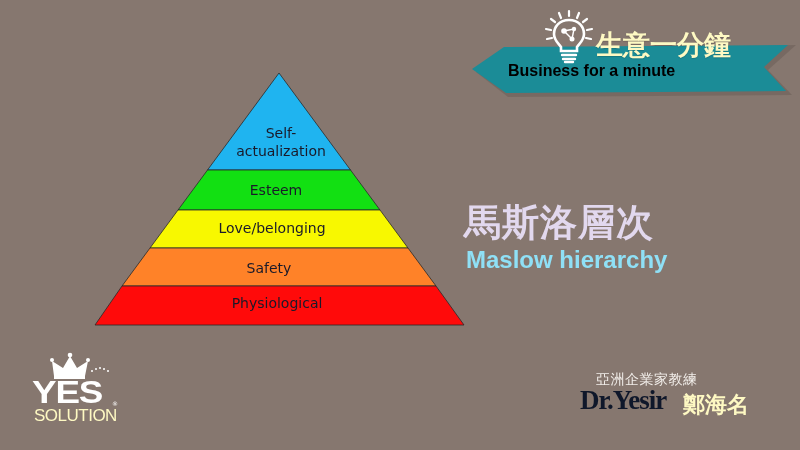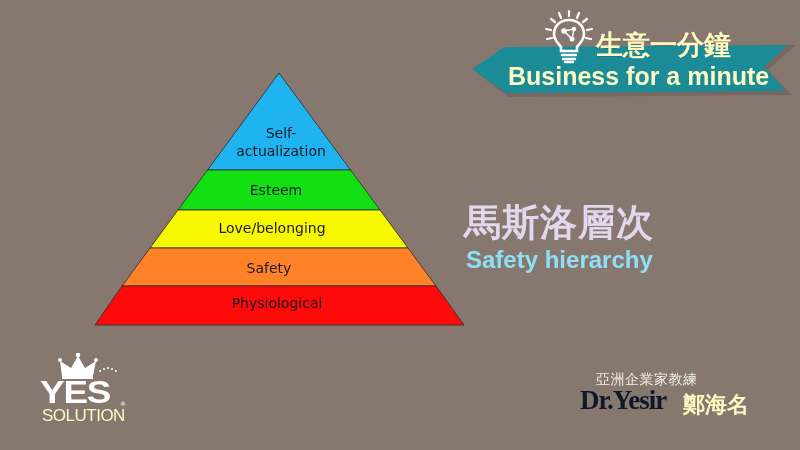--- a/index.html
+++ b/index.html
@@ -24,39 +24,39 @@
   .banner { position: absolute; left: 468px; top: 5px; width: 332px; height: 92px; }
   .banner-svg { position: absolute; left: 0; top: 0; }
   .banner-title-zh {
     position: absolute; left: 128px; top: 22px;
     color: #fef9c3; font-size: 27px; font-weight: bold;
     font-family: "DejaVu Sans", sans-serif; letter-spacing: 0px;
     text-shadow: 0 1px 1px rgba(0,0,0,0.15);
   }
   .banner-title-en {
     position: absolute; left: 40px; top: 57px;
-    color: #fef9c3; font-size: 25px; font-weight: bold;
+    color: #000000; font-size: 16px; font-weight: bold;
     font-family: "Liberation Sans", sans-serif;
   }
   .bulb-icon { position: absolute; left: 75px; top: 4px; width: 52px; height: 56px; }
 
   
   .title-zh {
     position: absolute; left: 464px; top: 198px;
     font-size: 37px; font-weight: bold; color: #e2d8ee;
     font-family: "DejaVu Sans", sans-serif; letter-spacing: 1px;
   }
   .title-en {
     position: absolute; left: 466px; top: 246px;
     font-size: 24px; font-weight: bold; color: #8fe0f6;
     font-family: "Liberation Sans", sans-serif;
   }
 
   
-  .logo { position: absolute; left: 30px; top: 350px; width: 110px; height: 95px; }
+  .logo { position: absolute; left: 22px; top: 350px; width: 110px; height: 95px; }
   .logo-yes {
     position: absolute; left: 10px; top: 24px;
     font-family: "Liberation Sans", sans-serif; font-weight: bold;
     font-size: 32px; color: #ffffff; letter-spacing: -1px;
     transform: scaleX(1.15); transform-origin: left;
   }
   .logo-solution {
     position: absolute; left: 12px; top: 56px;
     font-family: "Liberation Sans", sans-serif;
     font-size: 17px; color: #fef9c3; letter-spacing: -0.5px;
@@ -147,21 +147,21 @@
         <line x1="20" y1="50" x2="32" y2="50"></line>
       </g>
       <path d="M22 53 L30 53" stroke="#ffffff" stroke-width="2.4" stroke-linecap="round"></path>
     </svg>
 
     <div class="banner-title-zh">生意一分鐘</div>
     <div class="banner-title-en">Business for a minute</div>
   </div>
 
   <div class="title-zh">馬斯洛層次</div>
-  <div class="title-en">Safety hierarchy</div>
+  <div class="title-en">Maslow hierarchy</div>
 
   <div class="logo">
     <svg class="crown-icon" width="62" height="28" viewBox="0 0 62 28">
       <path d="M4 24 L2 9 L13 16 L20 4 L27 16 L38 9 L35 24 Z" fill="#ffffff"></path>
       <circle cx="2" cy="8" r="2" fill="#ffffff"></circle>
       <circle cx="20" cy="3" r="2.3" fill="#ffffff"></circle>
       <circle cx="38" cy="8" r="2" fill="#ffffff"></circle>
       <rect x="4" y="24" width="31" height="3" fill="#ffffff"></rect>
       <g fill="#ffffff">
         <circle cx="42" cy="19" r="1"></circle>

